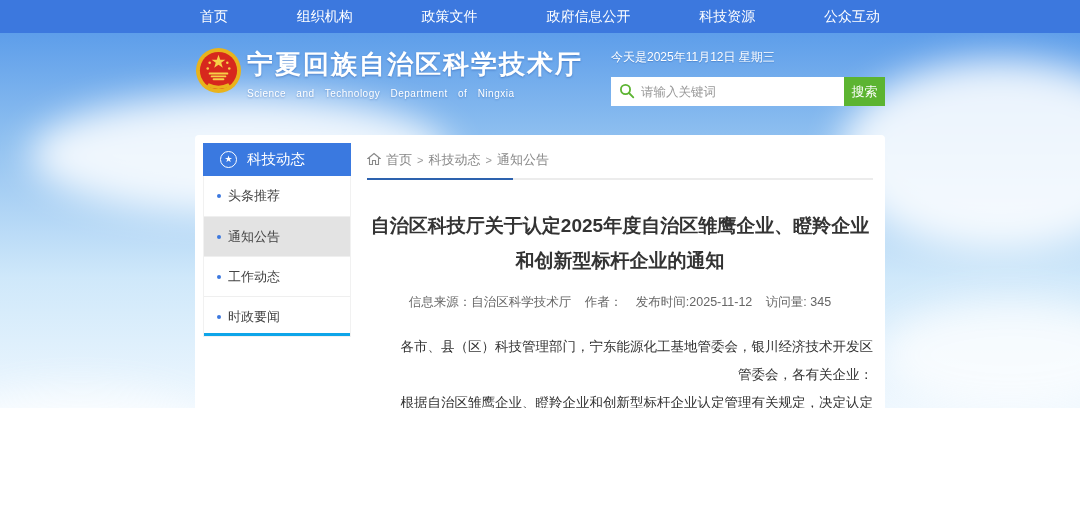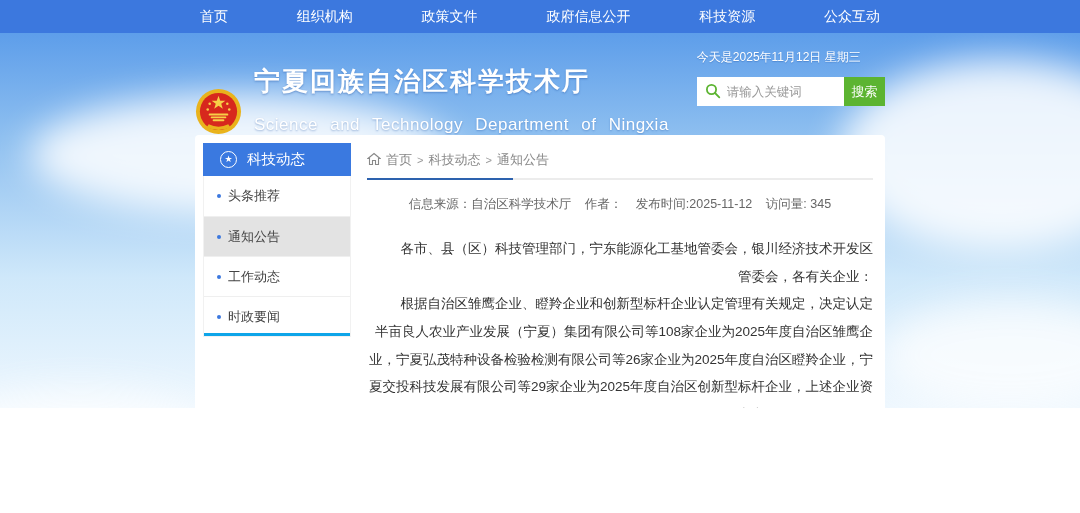--- a/index.html
+++ b/index.html
@@ -18,24 +18,24 @@
   .c5 { width:280px; height:100px; left:-60px; top:390px; opacity:.8; }
 
   
   .topnav { position:relative; z-index:5; height:33px; background:var(--nav-blue,#3c78de); display:flex; align-items:center; }
   .topnav-inner { width:680px; margin:0 auto; display:flex; justify-content:space-between; }
   .topnav a { color:#fff; font-size:14px; text-decoration:none; white-space:nowrap; cursor:pointer; }
 
   
   .site-header { position:relative; z-index:4; height:102px; }
   .header-inner { width:690px; margin-left:195px; height:100%; display:flex; justify-content:space-between; }
-  .brand { display:flex; align-items:flex-end; gap:12px; margin-top:14px; }
+  .brand { display:flex; align-items:flex-start; gap:5px; margin-top:14px; }
   .emblem { width:47px; height:47px; flex:0 0 auto; }
   .site-title { color:#fff; font-size:26px; font-weight:bold; letter-spacing:2px; text-shadow:0 1px 2px rgba(30,80,160,.45); white-space:nowrap; }
-  .site-subtitle { color:#fff; font-size:17px; letter-spacing:.5px; word-spacing:7px; margin-top:16px; text-shadow:0 1px 2px rgba(30,80,160,.4); white-space:nowrap; }
+  .site-subtitle { color:#fff; font-size:10px; letter-spacing:.5px; word-spacing:7px; margin-top:6px; text-shadow:0 1px 2px rgba(30,80,160,.4); white-space:nowrap; }
 
   .header-right { margin-top:16px; width:282px;margin-left:28px; }
   .date-row { display:flex; justify-content:space-between; color:#fff; font-size:12px; text-shadow:0 1px 1px rgba(30,80,160,.35); }
   .date-row .links { display:flex; gap:8px; }
   .date-row a { color:#fff; text-decoration:none; cursor:pointer; }
   .search-row { margin-top:11px; display:flex; height:29px; }
   .search-box { position:relative; flex:1; }
   .search-box input { width:100%; height:29px; border:none; outline:none; background:#fff; padding:0 12px 0 30px; font-size:12.5px; color:#333; }
   .search-box input::placeholder { color:#999; }
   .mag { position:absolute; left:8px; top:6px; width:16px; height:16px; }
@@ -152,20 +152,24 @@
         <span class="crumb">首页</span>
         <span class="sep">&gt;</span>
         <span class="crumb">科技动态</span>
         <span class="sep">&gt;</span>
         <span class="crumb">通知公告</span>
       </div>
       <div class="breadcrumb-rule">
         <span class="blue-seg"></span>
       </div>
 
+      <h1 class="article-title">
+        <span>自治区科技厅关于认定2025年度自治区雏鹰企业、瞪羚企业</span><br>
+        <span>和创新型标杆企业的通知</span>
+      </h1>
 
       <div class="article-meta">
         <span>信息来源：自治区科学技术厅</span>
         <span>作者：</span>
         <span>发布时间:2025-11-12</span>
         <span>访问量: 345</span>
       </div>
 
       <div class="article-body">
         <p>各市、县（区）科技管理部门，宁东能源化工基地管委会，银川经济技术开发区管委会，各有关企业：</p>

